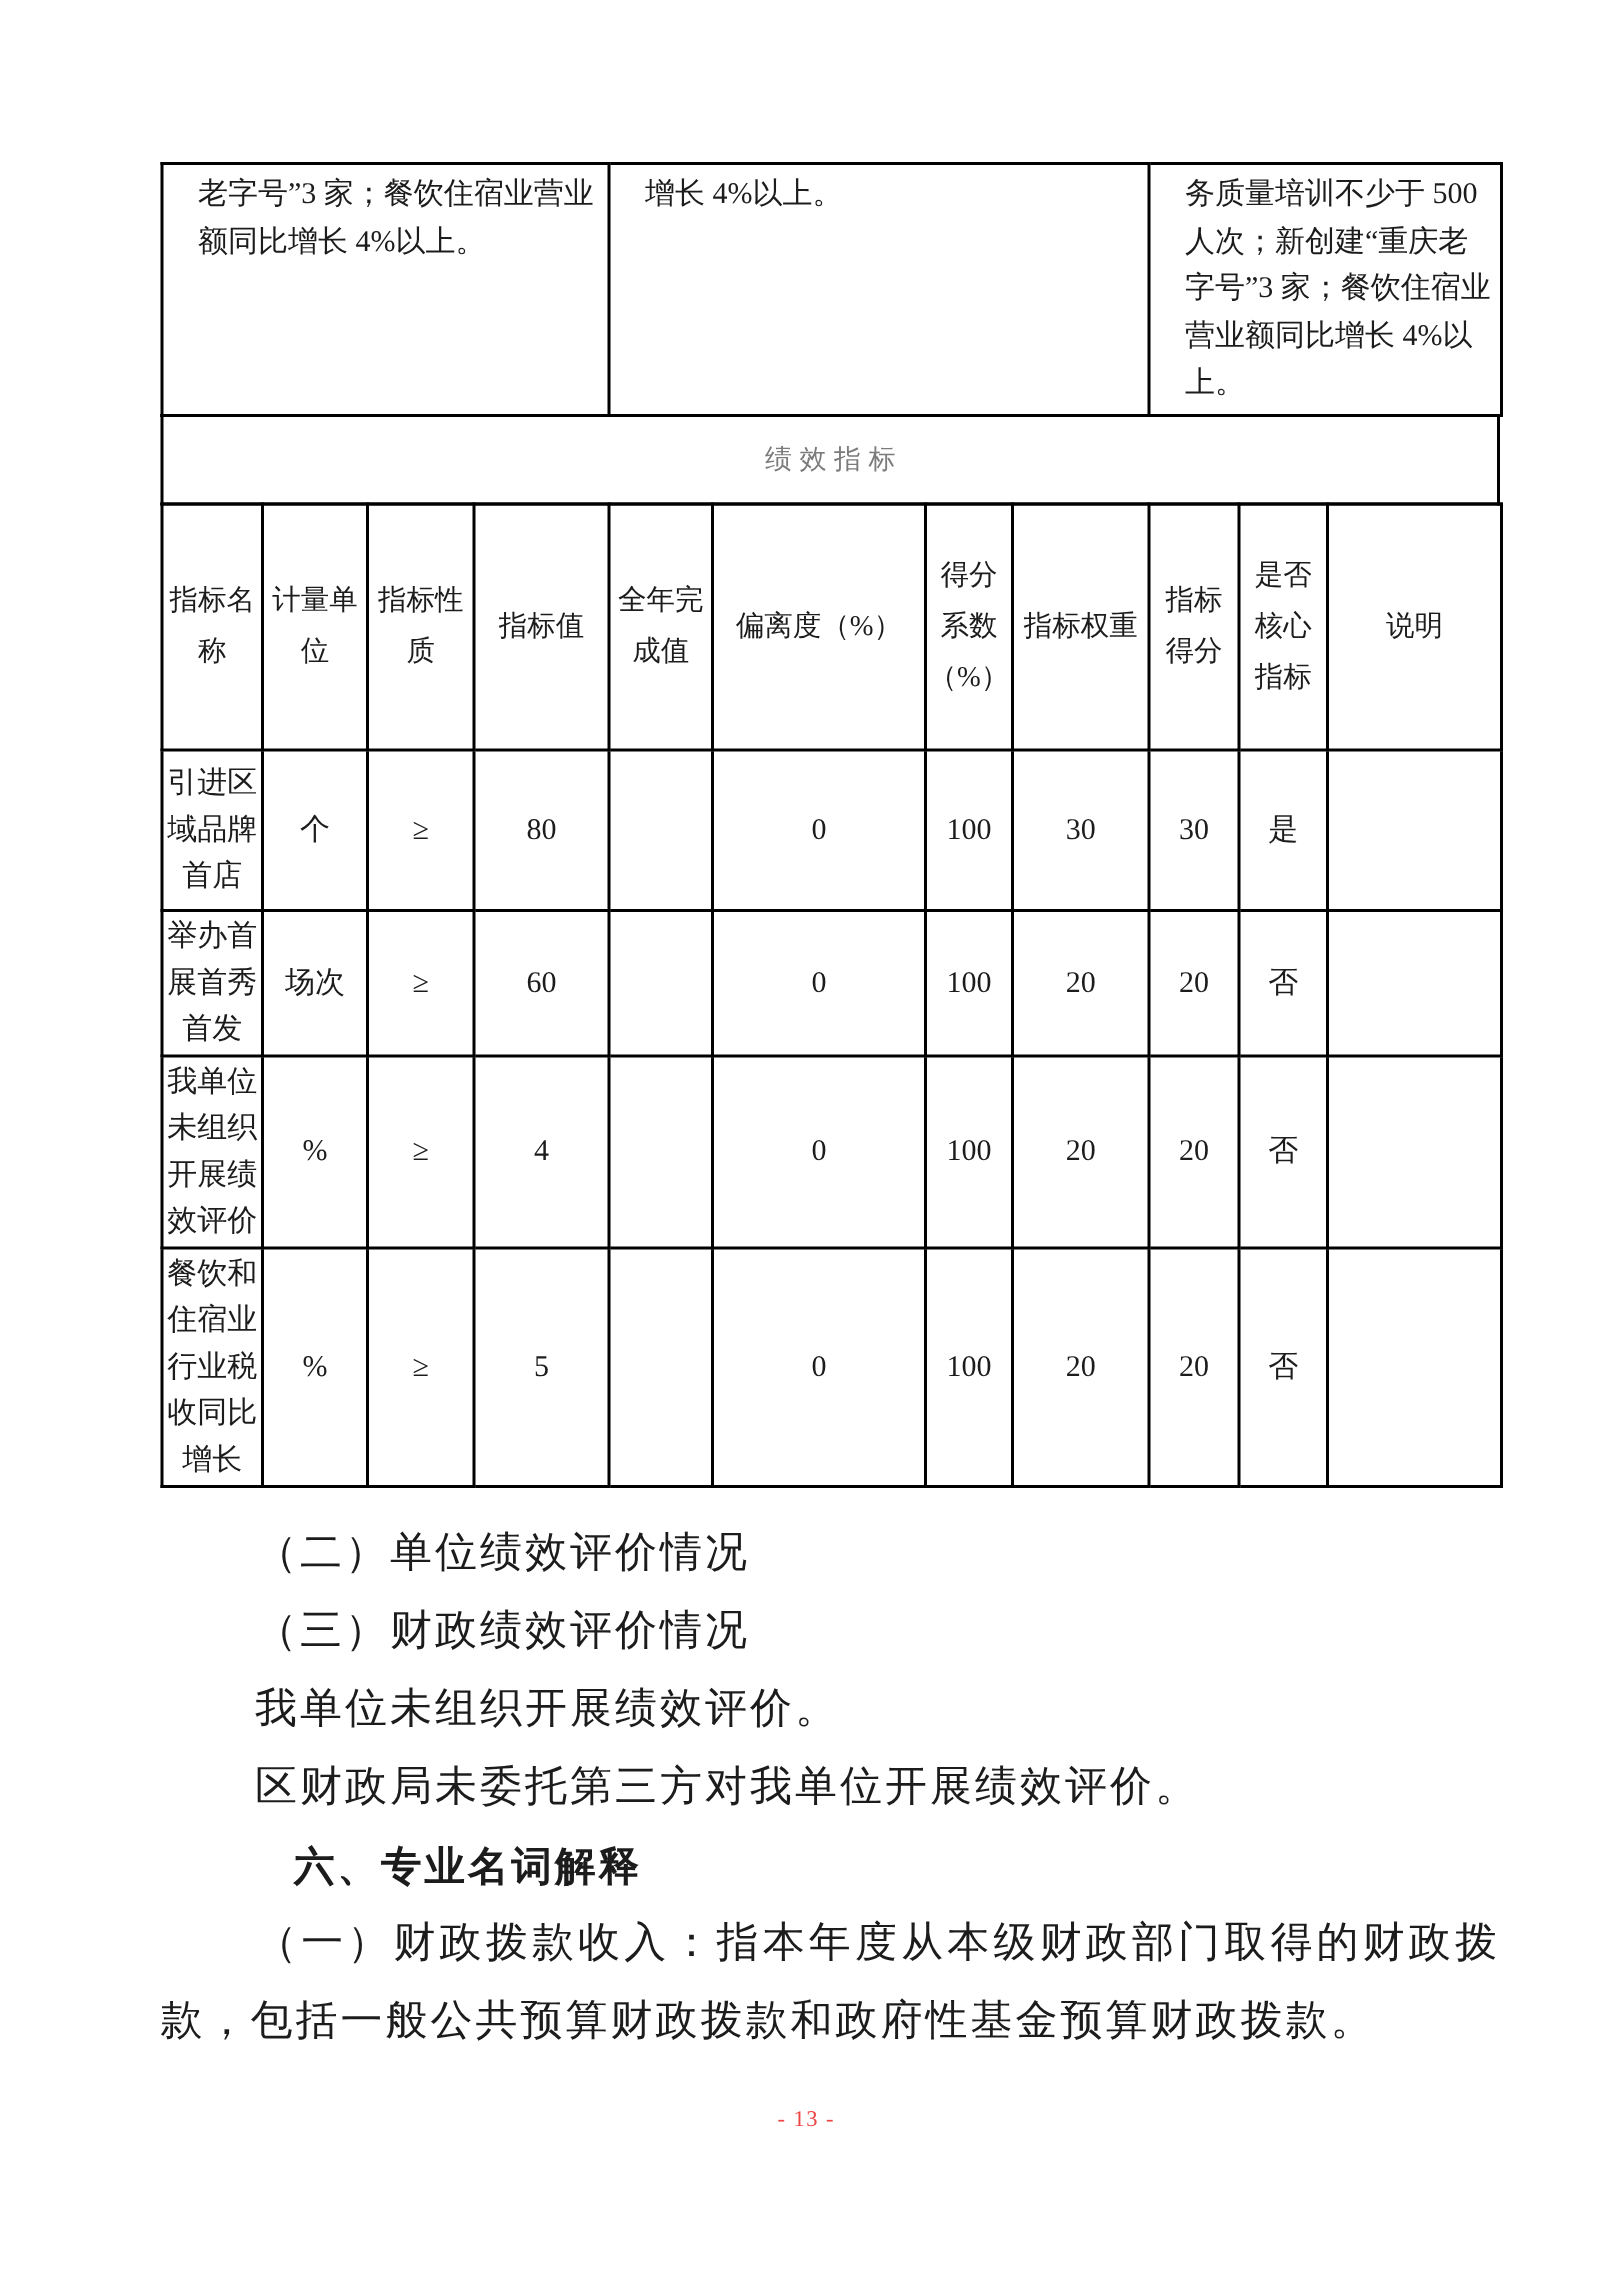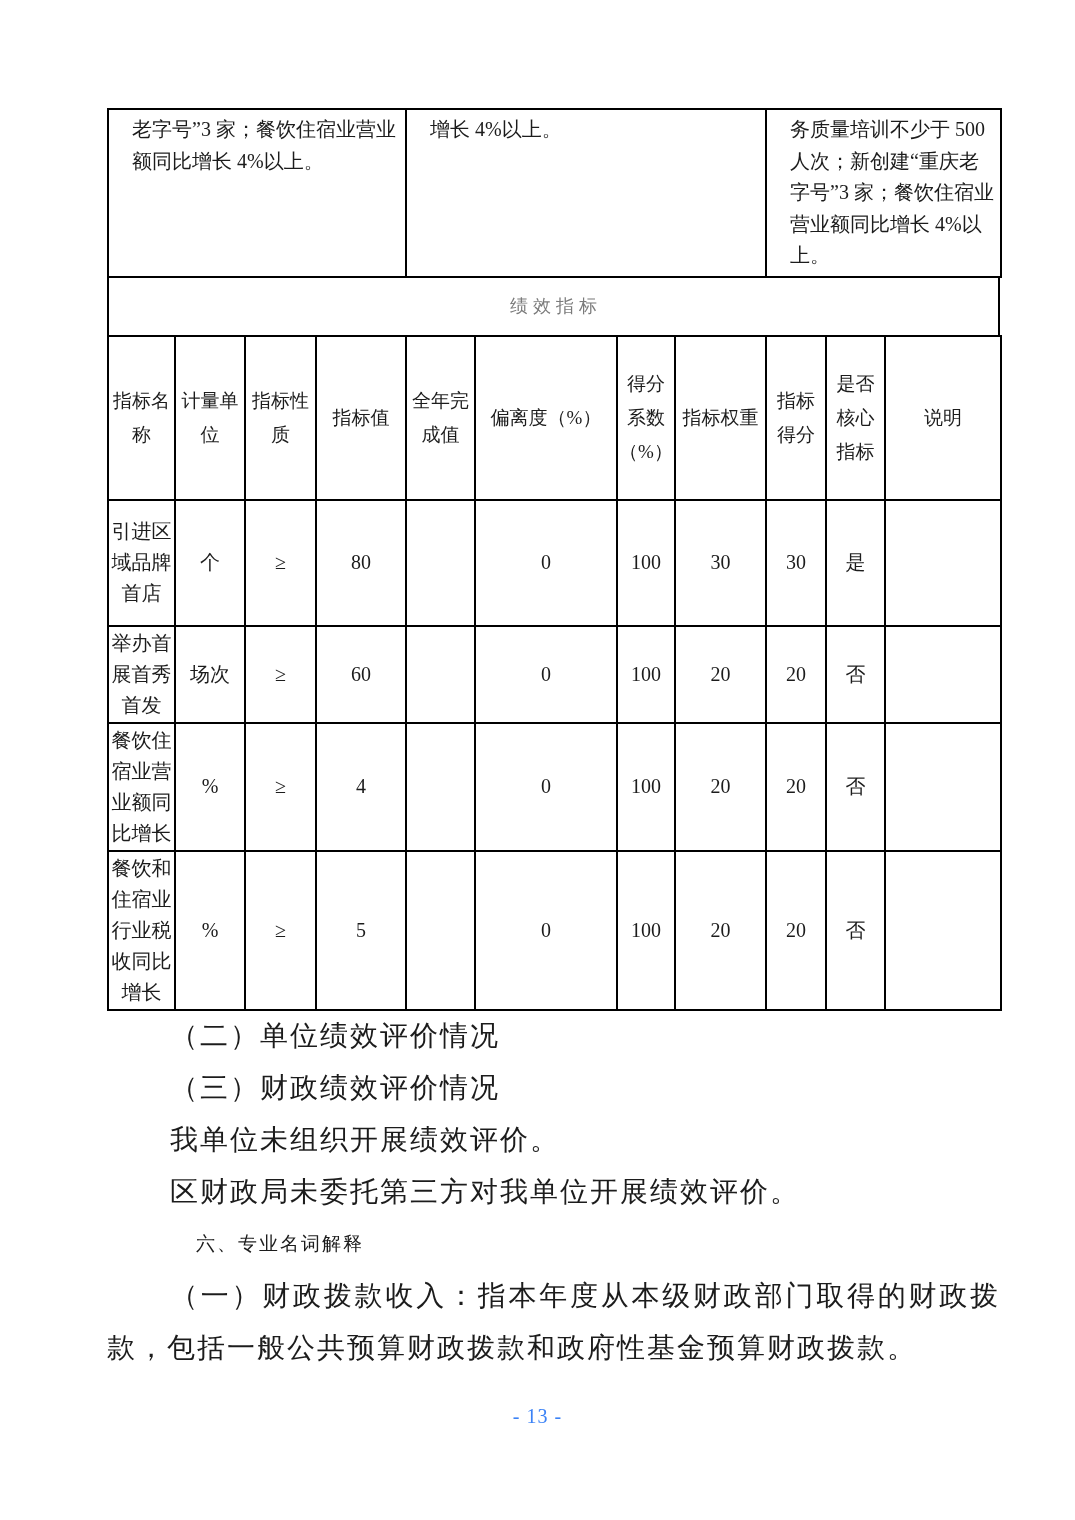--- a/index.html
+++ b/index.html
@@ -38,42 +38,42 @@
     font-size:19px; line-height:34px;
     text-align:center; vertical-align:middle;
     padding:0; white-space:pre-line;
   }
   .main td {
     font-size:20px; line-height:31px;
     text-align:center; vertical-align:middle;
     padding:1px; word-break:break-all;
   }
   tr.hrow  { height:164px; }
-  tr.r1 { height:126px; }
+  tr.r1 { height:107px; }
   tr.r2 { height:96px; }
   tr.r3 { height:125px; }
   tr.r4 { height:159px; }
 
   
   .textblock { position:absolute; left:107px; top:1010px; width:893px; }
   .para {
     margin:0; font-size:28px; line-height:52px;
     letter-spacing:2px; text-indent:63px;
   }
   .h6 {
-    margin:0; font-size:19px; line-height:52px;
+    margin:0; font-size:27px; line-height:52px;
     font-family:"Liberation Sans","DejaVu Sans",sans-serif;
-    font-weight:normal; letter-spacing:2px; text-indent:89px;
+    font-weight:bold; letter-spacing:2px; text-indent:89px;
   }
   .term { text-align:justify; }
   .lead { font-weight:normal;margin-top:45px; }
 
   .pageno {
     position:absolute; top:1405px; left:0; width:100%;
-    text-align:center; font-size:20px; color:#3b82f6; letter-spacing:1px;
+    text-align:center; font-size:15px; color:#ef4444; letter-spacing:1px;
   }
 </style>
 </head>
 <body>
 
 <div class="page">
 
   <div class="tables">
 
     <table class="cont">
@@ -159,21 +159,21 @@
         <td></td>
         <td>0</td>
         <td>100</td>
         <td>20</td>
         <td>20</td>
         <td>否</td>
         <td></td>
       </tr>
 
       <tr class="r3">
-        <td>餐饮住宿业营业额同比增长</td>
+        <td>我单位未组织开展绩效评价</td>
         <td>%</td>
         <td>≥</td>
         <td>4</td>
         <td></td>
         <td>0</td>
         <td>100</td>
         <td>20</td>
         <td>20</td>
         <td>否</td>
         <td></td>

